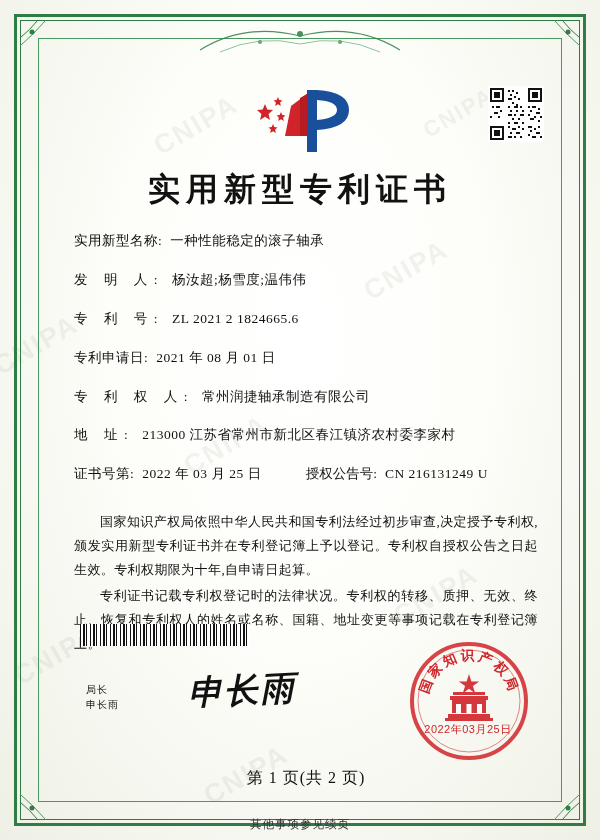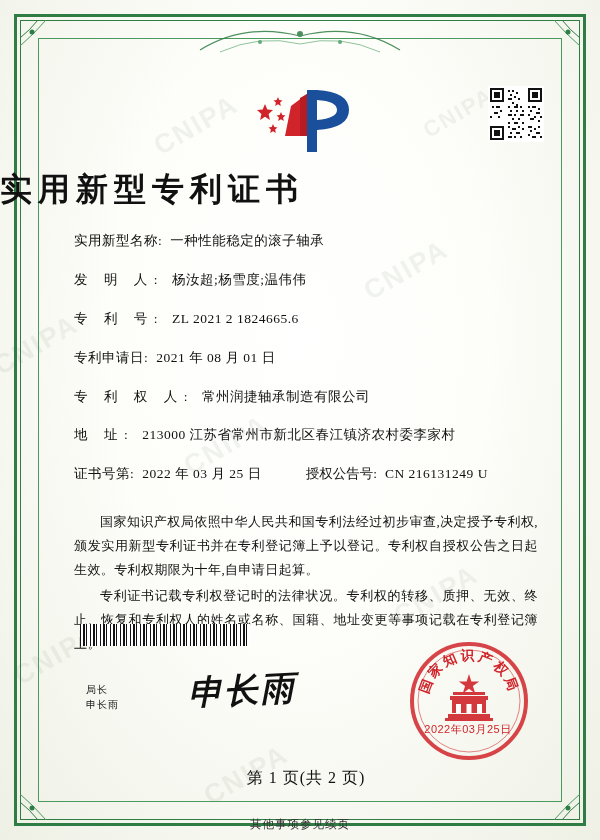--- a/index.html
+++ b/index.html
@@ -106,21 +106,21 @@
     top: 88px;
     width: 110px;
     height: 66px;
   }
 
   
   .title {
     position: absolute;
     left: 0; right: 0;
     top: 168px;
-    text-align: left;
+    text-align: center;
     font-size: 32px;
     font-weight: bold;
     letter-spacing: 6px;
     color: #111;
     font-family: "Liberation Serif", serif;
   }
 
   
   .fields {
     position: absolute;

